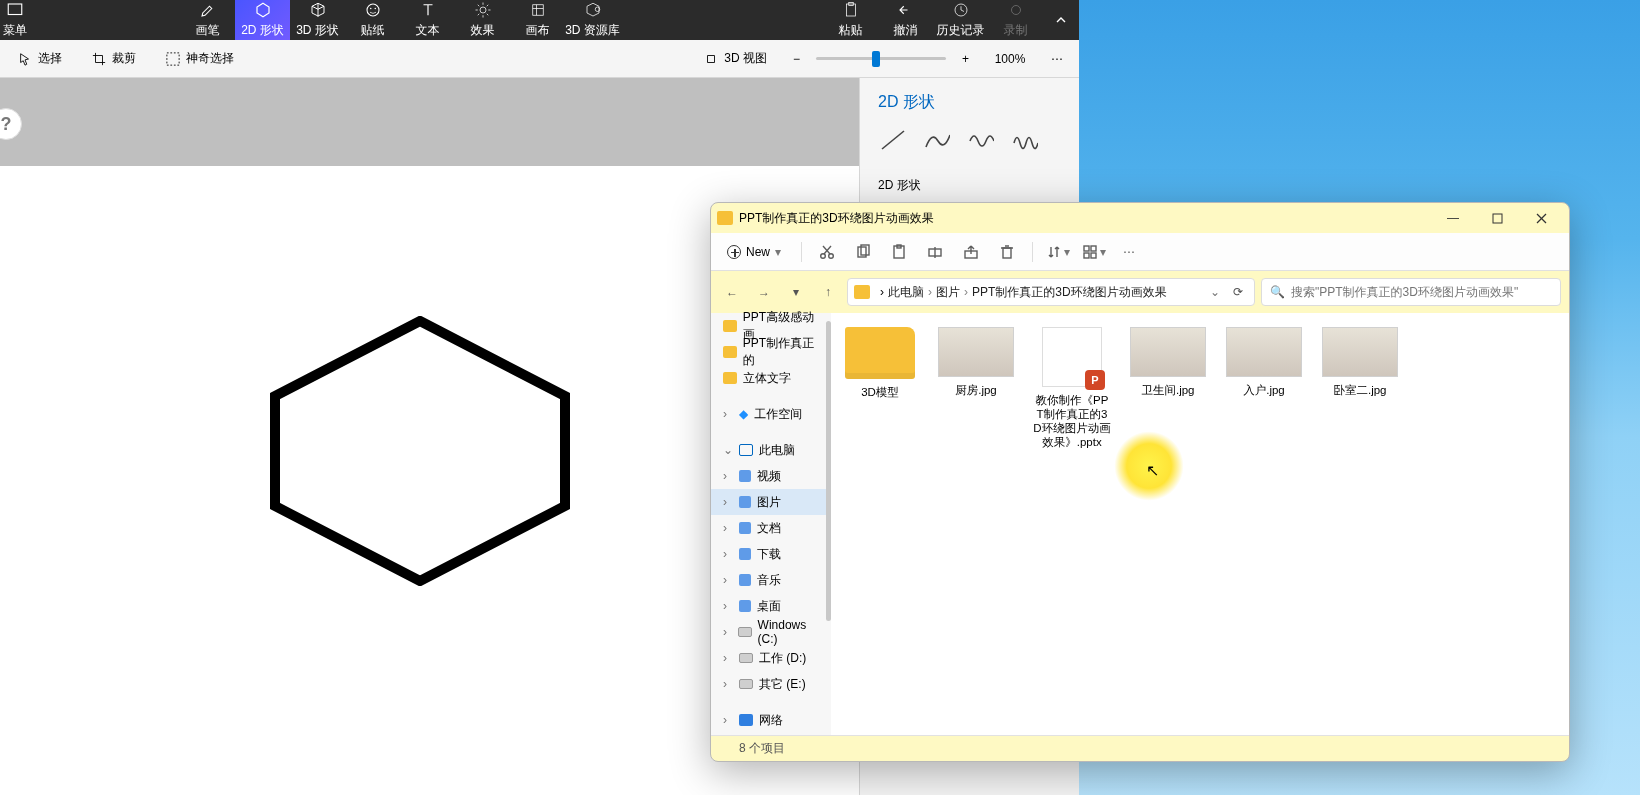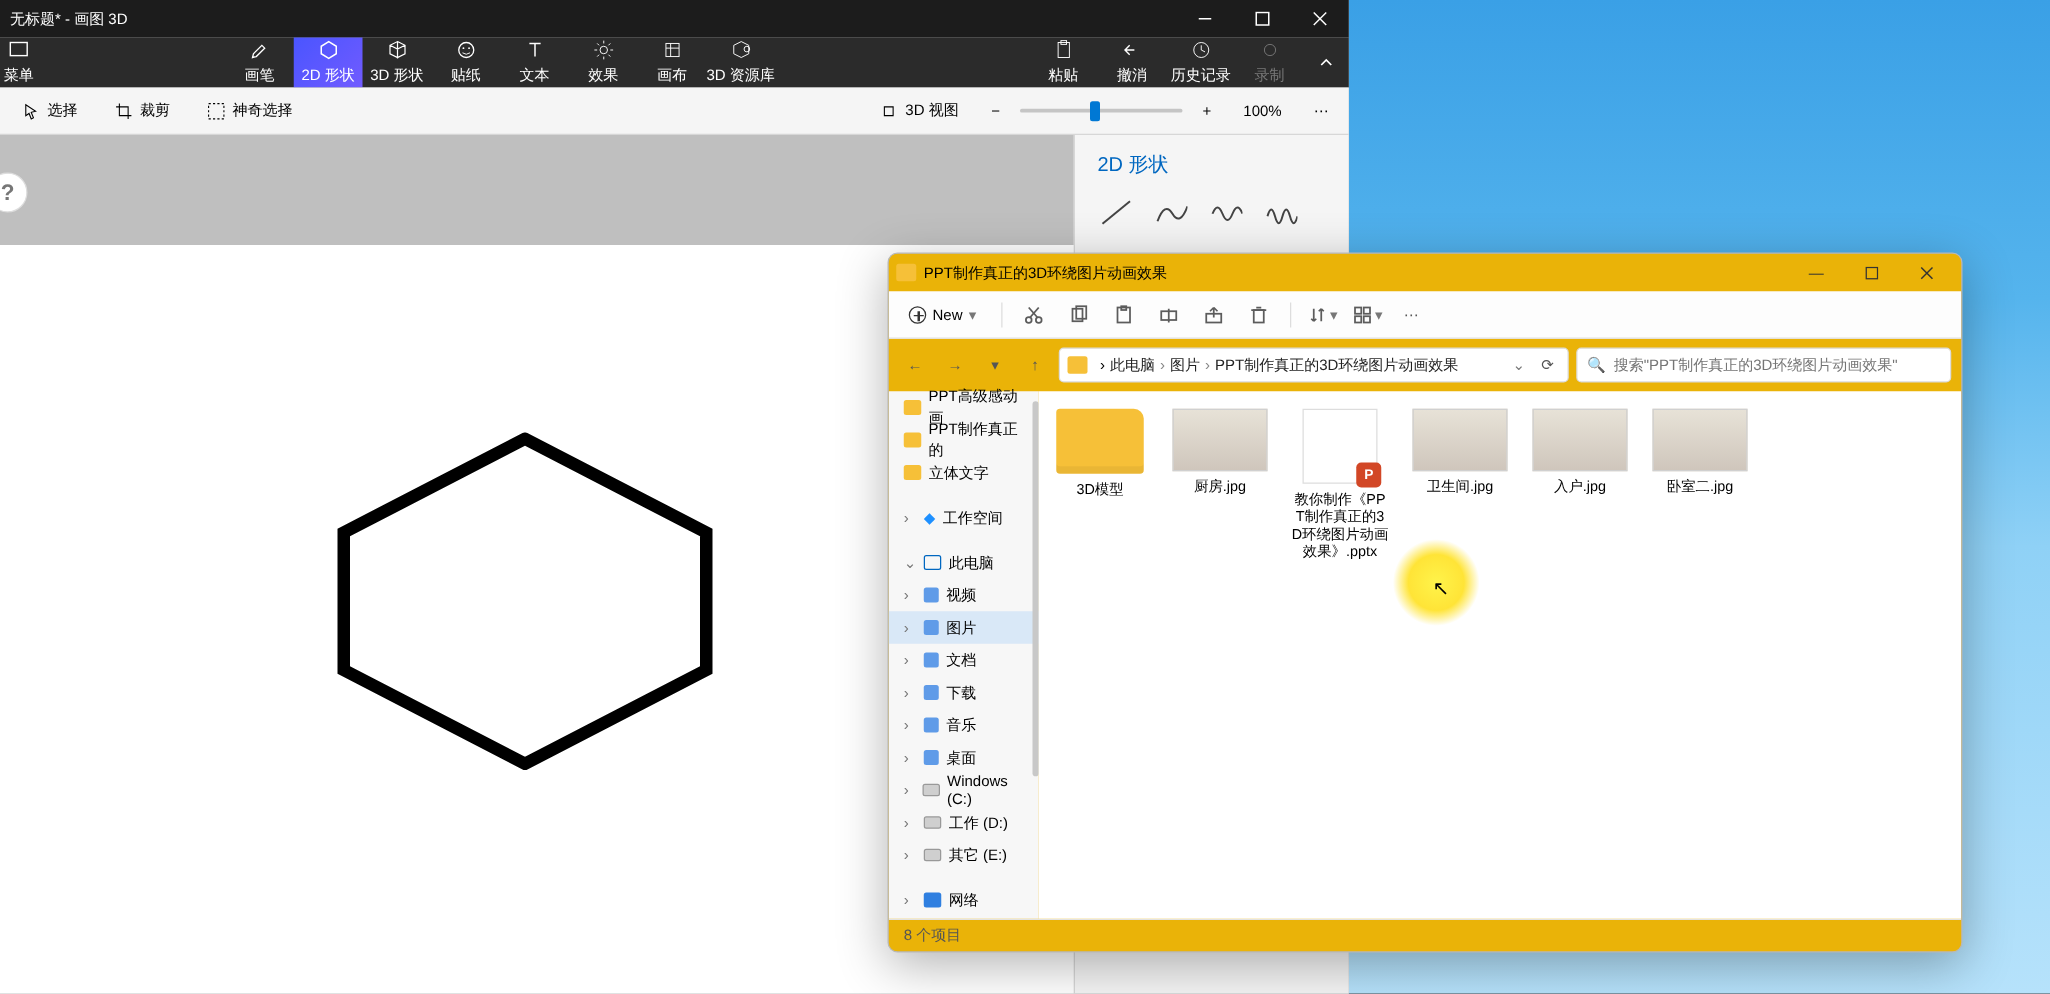--- a/index.html
+++ b/index.html
@@ -36,21 +36,21 @@
   .paint-white { flex:1 1 auto; background:#fff; margin-right:0; position:relative; }
   .paint-white svg { position:absolute; left:265px; top:150px; }
 
   .paint-side { width:220px; background:#f5f5f5; border-left:1px solid #d7d7d7; color:#000; padding:10px 18px; }
   .side-hdr { color:#0067c0; font-size:16px; padding:4px 0 10px 0; }
   .side-sub { font-size:12px; padding:8px 0; }
   .shape-row { display:flex; gap:18px; padding:6px 0 18px 2px; }
   .shape-row svg { width:26px; height:22px; stroke:#444; stroke-width:1.6; fill:none; }
 
   
-  .explorer { position:absolute; left:710px; top:202px; width:860px; height:560px; background:#eab308; border:1px solid #b8b8b8; border-radius:8px; display:flex; flex-direction:column; color:#000; box-shadow:0 10px 40px rgba(0,0,0,.3); overflow:hidden; }
+  .explorer { position:absolute; left:710px; top:202px; width:860px; height:560px; background:#fef9c3; border:1px solid #b8b8b8; border-radius:8px; display:flex; flex-direction:column; color:#000; box-shadow:0 10px 40px rgba(0,0,0,.3); overflow:hidden; }
   .ex-title { height:30px; display:flex; align-items:center; padding:0 6px; }
   .ex-folder-ico { width:16px; height:14px; background:#f6c038; border-radius:2px; margin-right:6px; }
   .ex-title-txt { font-size:12px; }
   .ex-title-spacer { flex:1 1 auto; }
   .excap { width:44px; height:30px; display:flex; align-items:center; justify-content:center; color:#333; }
 
   .ex-cmd { height:38px; display:flex; align-items:center; padding:0 10px; gap:6px; border-bottom:1px solid #e0e0e0; background:#fdfdfd; }
   .ex-new { display:flex; align-items:center; gap:5px; padding:2px 10px 2px 6px; border-radius:4px; }
   .ex-new-ico { width:14px; height:14px; border:1.5px solid #333; border-radius:50%; position:relative; }
   .ex-new-ico:before,.ex-new-ico:after { content:""; position:absolute; background:#333; }
@@ -89,49 +89,29 @@
   .file-item { width:78px; display:flex; flex-direction:column; align-items:center; gap:6px; text-align:center; }
   .file-thumb { width:76px; height:50px; background:#ded5c7; border:1px solid #d0d0d0; background-image:linear-gradient(180deg,#e7e2d7 0%,#cfc6bc 100%); }
   .file-thumb.folder { width:70px; height:52px; border:none; background:#f6c038; border-radius:3px 8px 3px 3px; box-shadow:inset 0 -6px 0 rgba(0,0,0,.05); }
   .file-thumb.pptx { width:60px; height:60px; background:#fff; border:1px solid #ddd; position:relative; }
   .pptx-badge { position:absolute; right:-4px; bottom:-4px; width:20px; height:20px; background:#d24726; border-radius:4px; color:#fff; display:flex; align-items:center; justify-content:center; font-size:11px; font-weight:bold; }
   .file-caption { font-size:11.5px; line-height:14px; word-break:break-all; }
 
   .highlight { position:absolute; width:70px; height:70px; border-radius:50%; background:radial-gradient(circle,#fff34a 0%,#ffe437 45%,rgba(255,228,55,0) 70%); pointer-events:none; }
   .cursor-arrow { position:absolute; font-size:16px; color:#000; pointer-events:none; }
 
-  .ex-status { height:26px; border-top:1px solid #e2e2e2; display:flex; align-items:center; padding:0 12px; color:#555; gap:10px; }
+  .ex-status { height:26px; border-top:1px solid #e2e2e2; display:flex; align-items:center; padding:0 28px; color:#555; gap:10px; }
   .ex-status-spacer { flex:1 1 auto; }
 </style>
 </head>
 <body>
 
 <div class="desktop-bg"></div>
 
 <div class="paint-window">
-  <div class="paint-titlebar">
-    <div class="paint-title">无标题* - 画图 3D</div>
-    <div class="paint-title-spacer"></div>
-    <div class="tcap">
-        <svg width="12" height="12">
-          <line x1="1" y1="6" x2="11" y2="6" stroke="#fff" stroke-width="1.2"></line>
-        </svg>
-      </div>
-    <div class="tcap">
-        <svg width="12" height="12">
-          <rect x="1" y="1" width="10" height="10" stroke="#fff" stroke-width="1.2" fill="none"></rect>
-        </svg>
-      </div>
-    <div class="tcap close">
-        <svg width="12" height="12">
-          <line x1="1" y1="1" x2="11" y2="11" stroke="#fff" stroke-width="1.2"></line>
-          <line x1="11" y1="1" x2="1" y2="11" stroke="#fff" stroke-width="1.2"></line>
-        </svg>
-      </div>
-  </div>
 
   <div class="paint-ribbon">
     <div class="rb-item rb-first">
       <svg viewBox="0 0 24 24">
           <rect x="3" y="4" width="18" height="14" stroke="#fff" fill="none" stroke-width="1.5"></rect>
         </svg>
       <span>菜单</span>
     </div>
     <div class="rb-spacer" style="max-width:150px"></div>
     <div id="ribbon-main" style="display: flex;">

